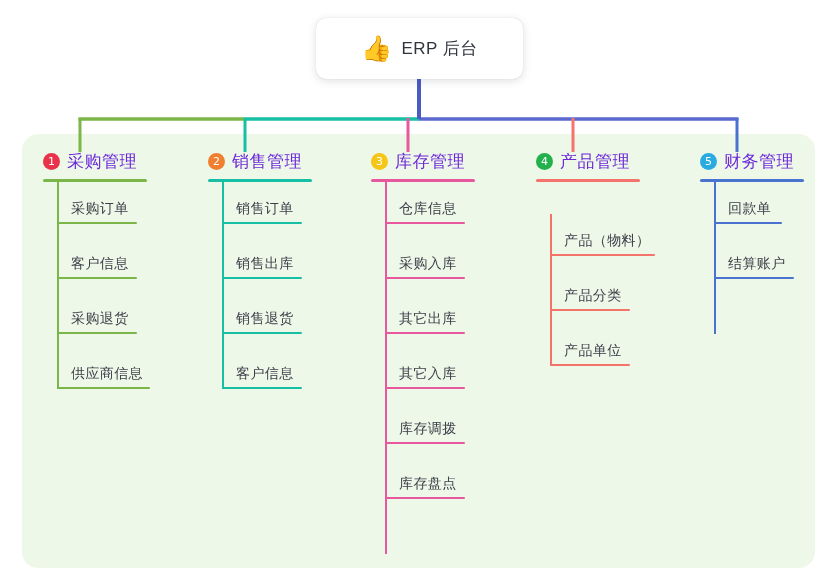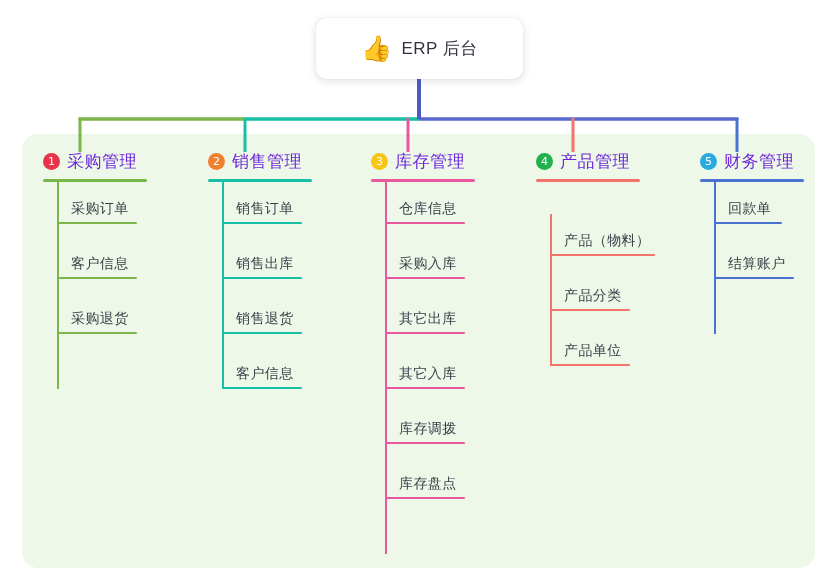--- a/index.html
+++ b/index.html
@@ -95,20 +95,24 @@
             <div class="uline" style="width: 80px; background: rgb(122, 182, 72);"></div>
           </div>
           <div class="item">
             <span class="label">客户信息</span>
             <div class="uline" style="width: 80px; background: rgb(122, 182, 72);"></div>
           </div>
           <div class="item">
             <span class="label">采购退货</span>
             <div class="uline" style="width: 80px; background: rgb(122, 182, 72);"></div>
           </div>
+          <div class="item">
+            <span class="label">供应商信息</span>
+            <div class="uline" style="width: 93px; background: rgb(122, 182, 72);"></div>
+          </div>
         </div>
       </div>
       <div class="col" style="left: 208px; width: 150px;">
         <div class="col-head">
           <span class="badge" style="background: rgb(240, 128, 48);">2</span>
           <span class="col-title">销售管理</span>
         </div>
         <div class="col-rule" style="width: 104px; background: rgb(23, 191, 164);"></div>
         <div class="items" style="height: 220px;">
           <div class="spine" style="height: 207px; background: rgb(23, 191, 164);"></div>

